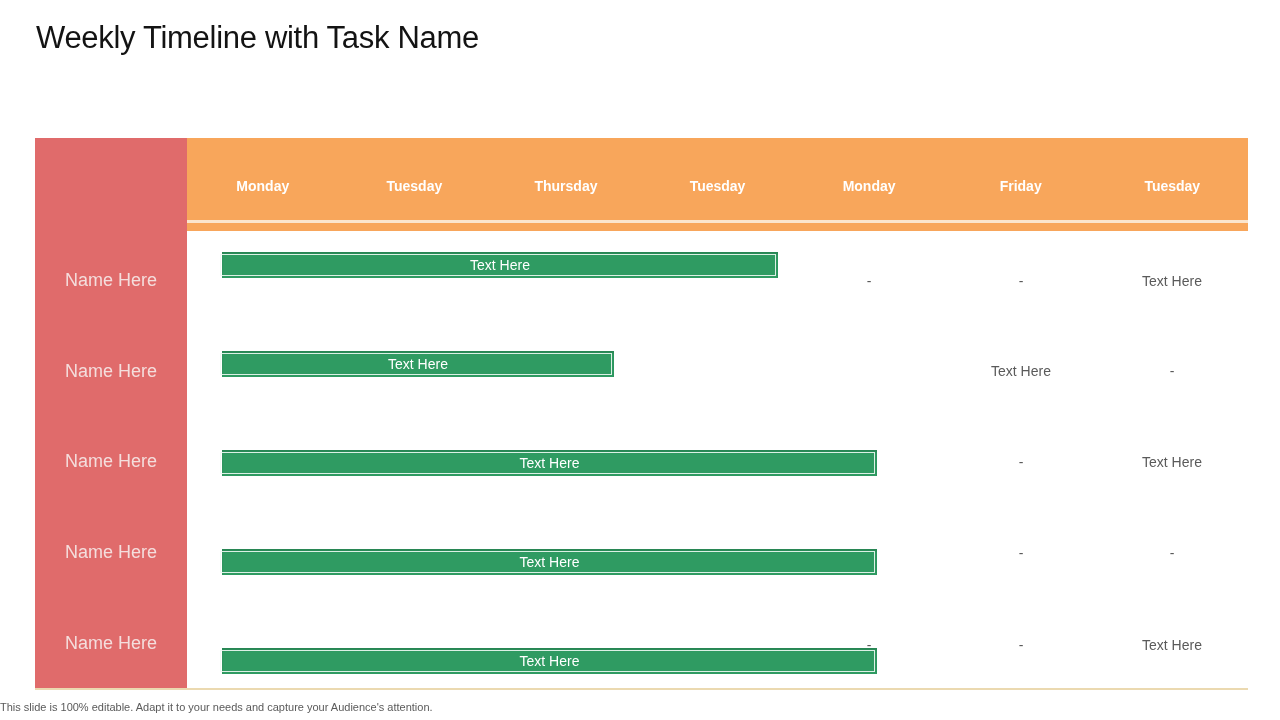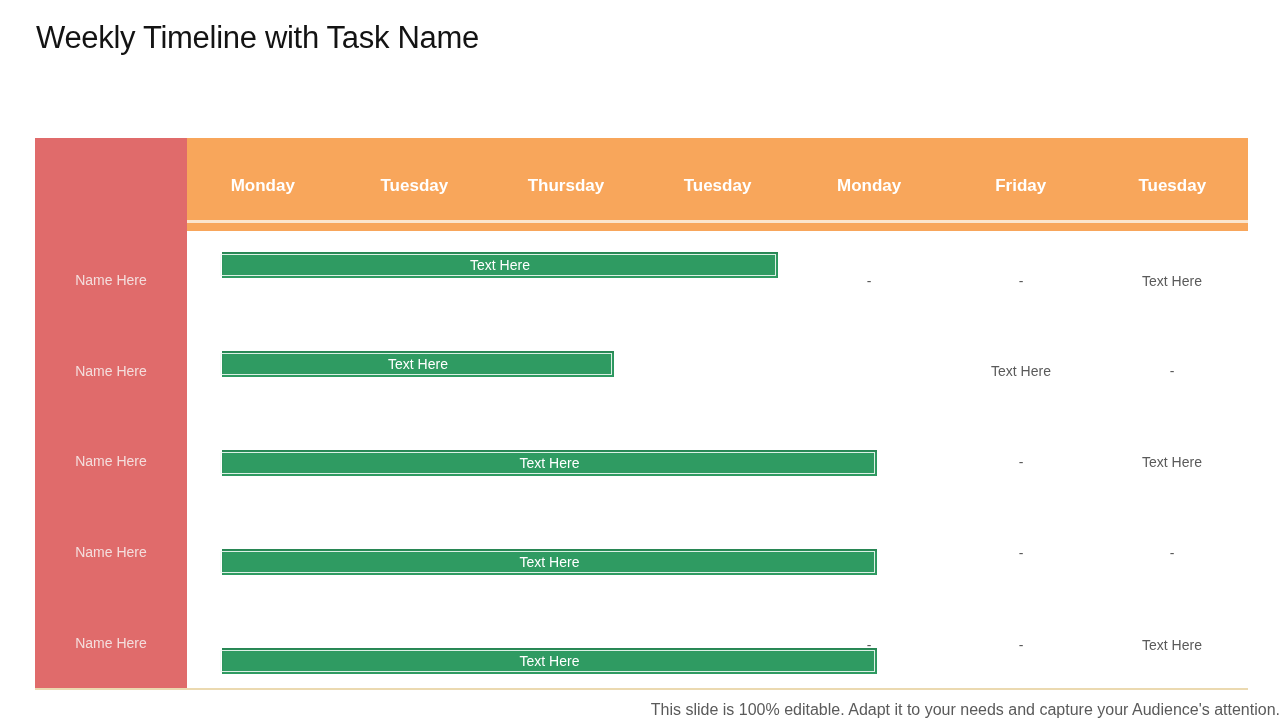--- a/index.html
+++ b/index.html
@@ -8,28 +8,28 @@
     font-family:"Liberation Sans","DejaVu Sans",sans-serif;overflow:hidden;margin:0 auto;
   }
   .title{
     position:absolute;left:30px;top:14px;margin:6px;
     font-size:31px;font-weight:400;letter-spacing:-0.3px;color:#131313;
   }
   .timeline{position:absolute;left:35px;top:138px;width:1213px;height:550px;}
   .sidebar{position:absolute;left:0;top:0;width:152px;height:550px;background:#e06b6b;}
   .name{
     position:absolute;left:0;width:152px;height:20px;line-height:20px;
-    text-align:center;color:#f4dedd;font-size:14px;
+    text-align:center;color:#f4dedd;font-size:18px;
   }
   .n1{top:132px}.n2{top:223px}.n3{top:313px}.n4{top:404px}.n5{top:495px}
   .dayhead{
     position:absolute;left:152px;top:0;width:1061px;height:82px;background:#f8a65b;
     display:flex;align-items:center;padding-top:14px;box-sizing:border-box;
   }
-  .day{flex:1;text-align:center;color:#ffffff;font-weight:bold;font-size:17px;}
+  .day{flex:1;text-align:center;color:#ffffff;font-weight:bold;font-size:14px;}
   .head-sep{position:absolute;left:152px;top:82px;width:1061px;height:3px;background:#fbe5cd;}
   .head-stripe{position:absolute;left:152px;top:85px;width:1061px;height:8px;background:#f8a65b;}
   .task-bar{
     position:absolute;height:26px;background:#2f9b62;z-index:2;
     box-shadow:inset 0 2px 2px rgba(0,0,0,0.14);
   }
   .task-bar::after{
     content:"";position:absolute;top:2px;right:2px;bottom:2px;left:-2px;
     border:1px solid rgba(240,250,244,0.9);pointer-events:none;
   }
@@ -44,22 +44,22 @@
   .b4{left:187px;top:411px;width:655px;}
   .b5{left:187px;top:510px;width:655px;}
   .cell{
     position:absolute;width:140px;margin-left:-70px;height:18px;line-height:18px;
     text-align:center;color:#5a5a5a;font-size:14px;z-index:3;
   }
   .col-fri{left:834px}.col-sat{left:986px}.col-sun{left:1137px}
   .r1{top:134px}.r2{top:224px}.r3{top:315px}.r4{top:406px}.r5{top:498px}
   .bottom-line{position:absolute;left:35px;top:688px;width:1213px;height:2px;background:#ebd9b0;}
   .footer{
-    position:absolute;left:0;right:0;top:701px;text-align:right;
-    color:#5a5a5a;font-size:16px;
+    position:absolute;left:0;right:0;top:701px;text-align:left;
+    color:#5a5a5a;font-size:11px;
   }
 </style>
 </head>
 <body>
 
 <div class="slide">
 
   <h1 class="title">Weekly Timeline with Task Name</h1>
 
   <div class="timeline">

